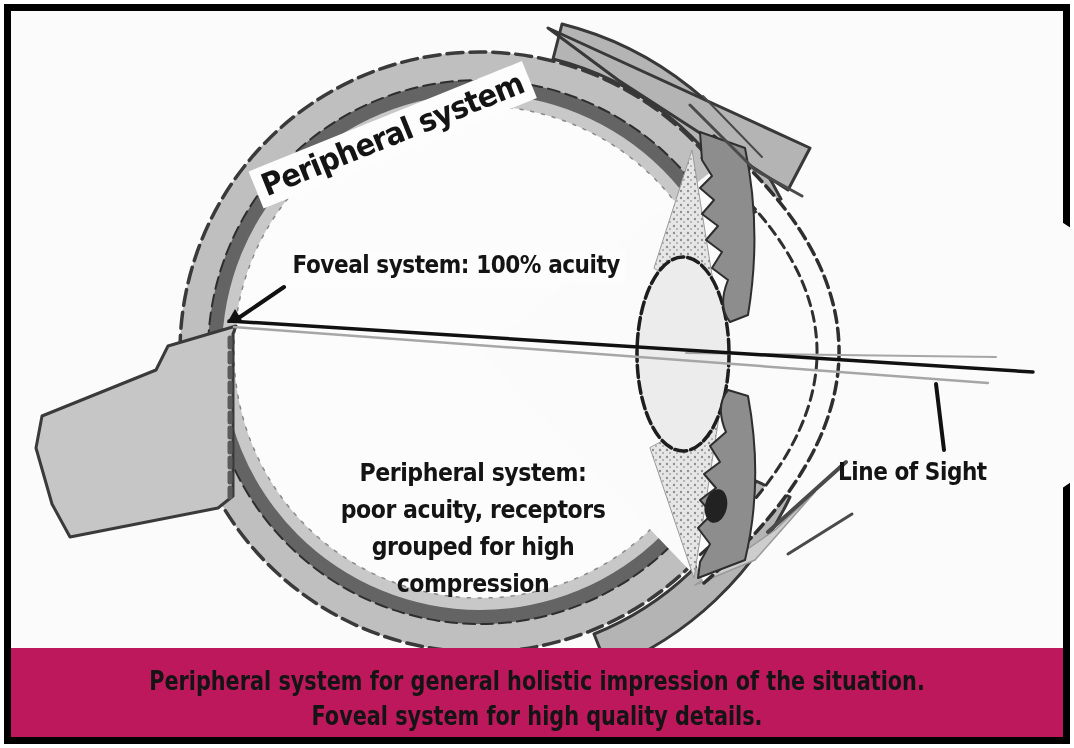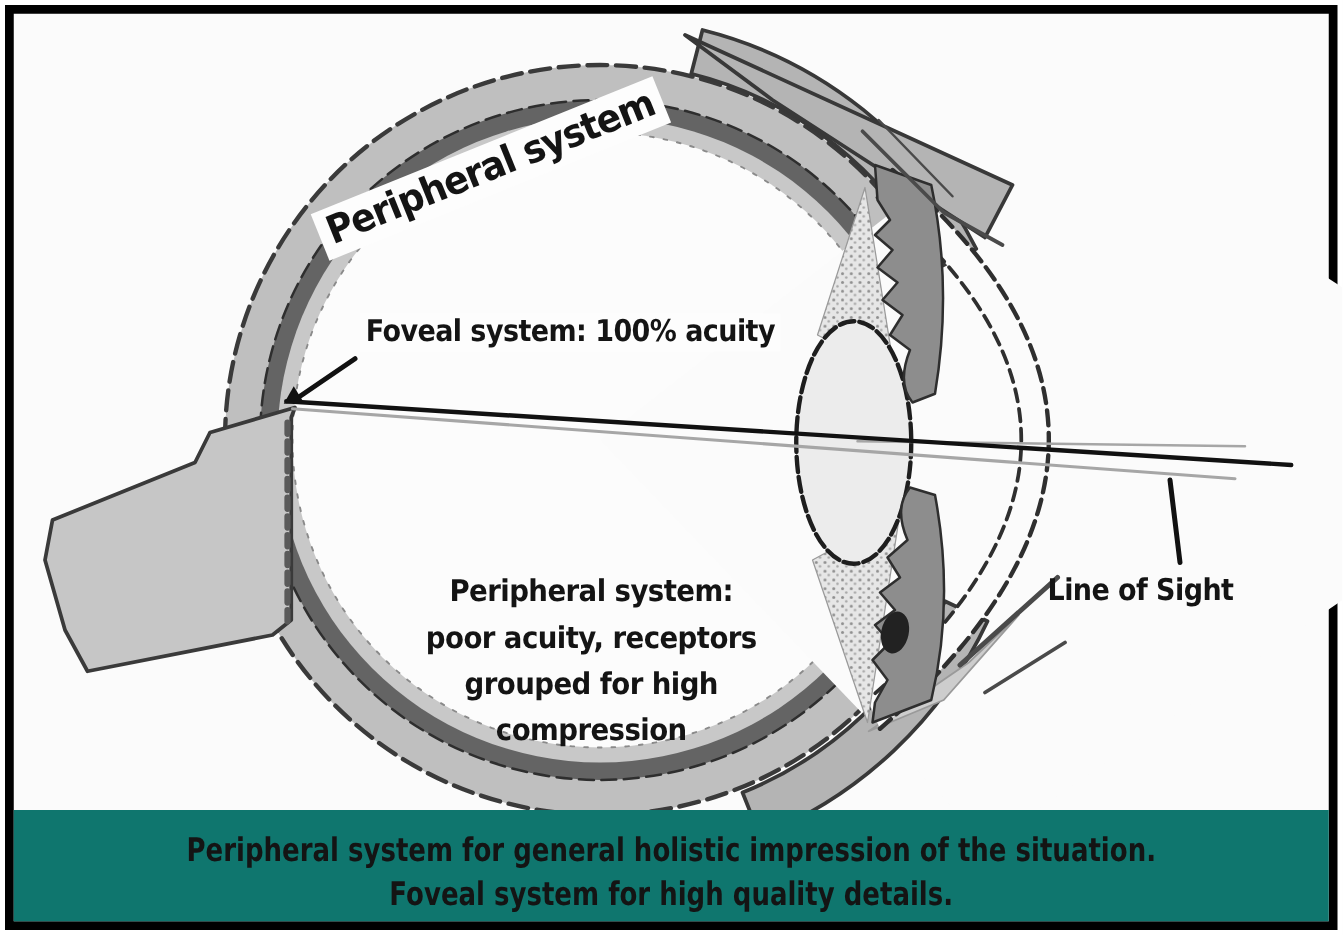--- a/index.html
+++ b/index.html
@@ -11,21 +11,21 @@
   .lbl{position:absolute;font-weight:700;color:#141414;white-space:nowrap;line-height:1.15;}
   .title-rot{left:256px;top:170px;font-size:31px;letter-spacing:-1px;
              transform:rotate(-22deg) scaleX(0.93);transform-origin:0 50%;
              background:#fdfdfd;padding:2px 8px;}
   .foveal{left:288px;top:251px;font-size:24px;letter-spacing:-0.5px;
           transform:scaleX(0.9);transform-origin:0 0;background:#fdfdfd;padding:1px 5px;}
   .para{left:283px;top:455px;width:380px;text-align:center;font-size:24px;
         letter-spacing:-0.5px;line-height:37px;transform:scaleX(0.92);transform-origin:50% 0;}
   .los{left:838px;top:459px;font-size:24px;letter-spacing:-0.5px;
        transform:scaleX(0.9);transform-origin:0 0;}
-  .caption{position:absolute;left:11px;top:648px;width:1052px;height:89px;background:#0f766e;
+  .caption{position:absolute;left:11px;top:648px;width:1052px;height:89px;background:#be185d;
            text-align:center;padding-top:16px;box-sizing:border-box;}
   .caption .cline{font-weight:700;color:#141414;font-size:26px;line-height:35px;
                   white-space:nowrap;transform:scaleX(0.8);transform-origin:50% 50%;}
 </style>
 </head>
 <body>
 
 <div class="page">
   <div class="frame"></div>
 

